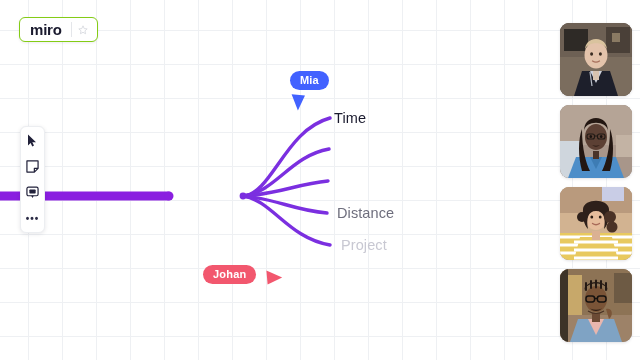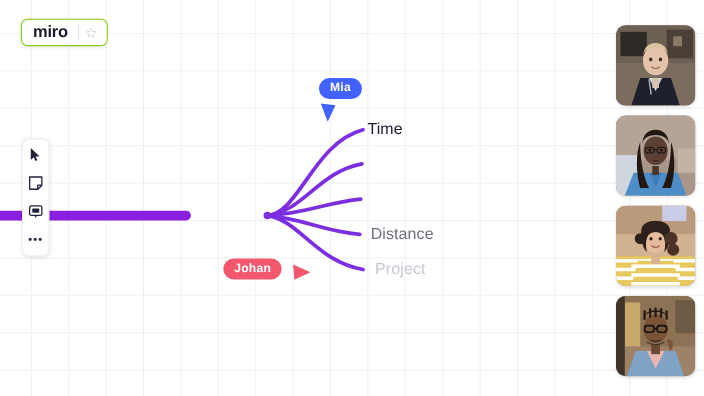--- a/index.html
+++ b/index.html
@@ -79,21 +79,21 @@
   .cursor-wrap { position:absolute; z-index:9; }
   .cursor-pill {
     font-size:11px; font-weight:600; color:#fff;
     border-radius:11px; padding:3px 10px 4px;
     display:inline-block; line-height:1.12;
     letter-spacing:.2px;
   }
   #mia-wrap { left:256px; top:70px;margin-left:34px; }
   #mia-pill { background:#4262ff; }
   #mia-arrow { position:absolute; left:0px; top:23px; }
-  #johan-wrap { left:203px; top:234px; }
+  #johan-wrap { left:203px; top:264px; }
   #johan-pill { background:#f2576e; }
   #johan-arrow { position:absolute; left:62px; top:5px; }
 
   
   #video-rail { position:absolute; right:8px; top:23px; display:flex; flex-direction:column; gap:9px; z-index:10; }
   .video-tile {
     width:72px; height:73px;
     border-radius:9px;
     overflow:hidden;
     position:relative;

